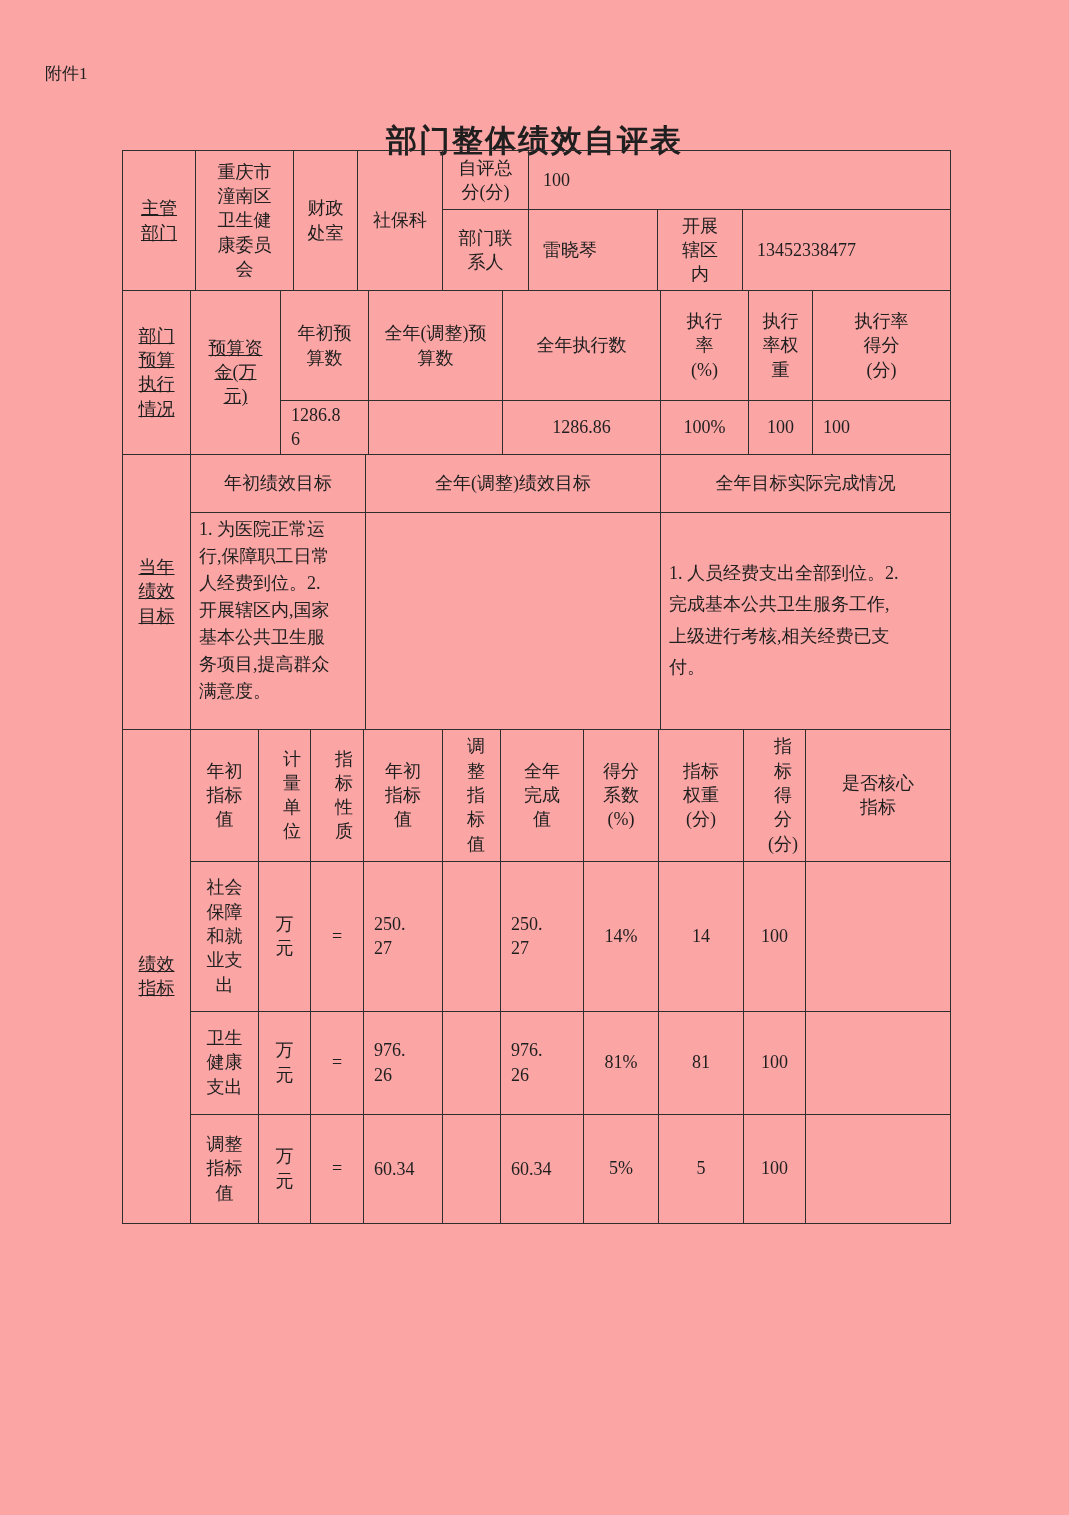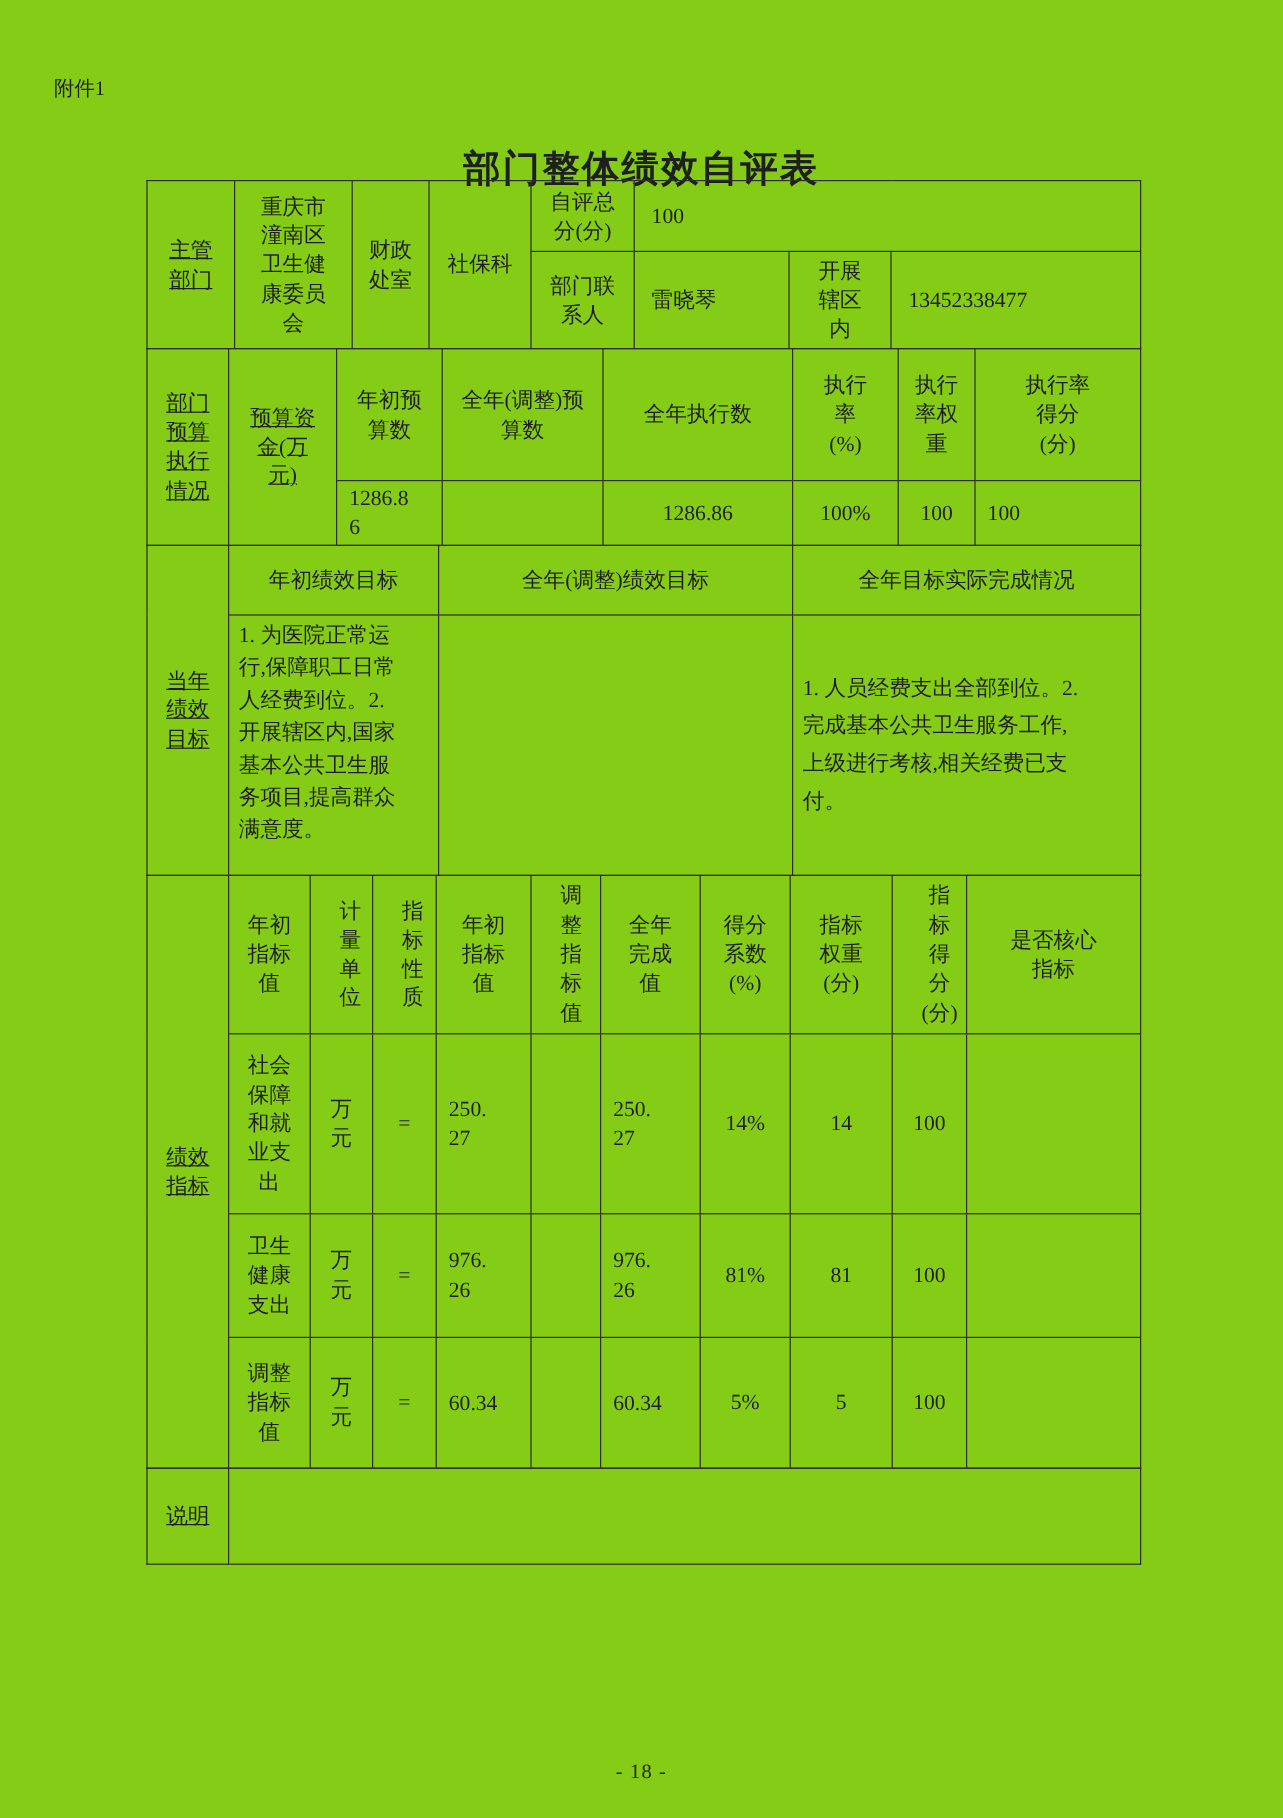--- a/index.html
+++ b/index.html
@@ -1,21 +1,21 @@
 <!DOCTYPE html>
 <html><head>
 <meta charset="utf-8">
 <style>
   * { box-sizing: border-box; }
   html, body { margin: 0; padding: 0; background: #ffffff; }
   .page {
     position: relative;
     width: 1069px;
     height: 1515px;
-    background: #84cc16;
+    background: #fca5a5;
     font-family: "Liberation Serif", "DejaVu Serif", serif;
     color: #1f1f1f;
     overflow: hidden;
   }
   .attachment {
     position: absolute;
     left: 45px;
     top: 62px;
     font-size: 17px;
   }
@@ -241,30 +241,17 @@
         <td></td>
         <td class="val-left"><span class="numwrap">60.34</span></td>
         <td>5%</td>
         <td>5</td>
         <td>100</td>
         <td></td>
       </tr>
     </tbody>
       </table>
 
-    <table class="stack">
-      <colgroup>
-        <col style="width:68px">
-          <col style="width:760px">
-      </colgroup>
-      <tbody>
-          <tr style="height:80px">
-        <td class="lbl">说明</td>
-        <td></td>
-      </tr>
-    </tbody>
-      </table>
 
   </div>
 
-  <div class="page-number">- 18 -</div>
 
 </div>
 
 </body></html>

